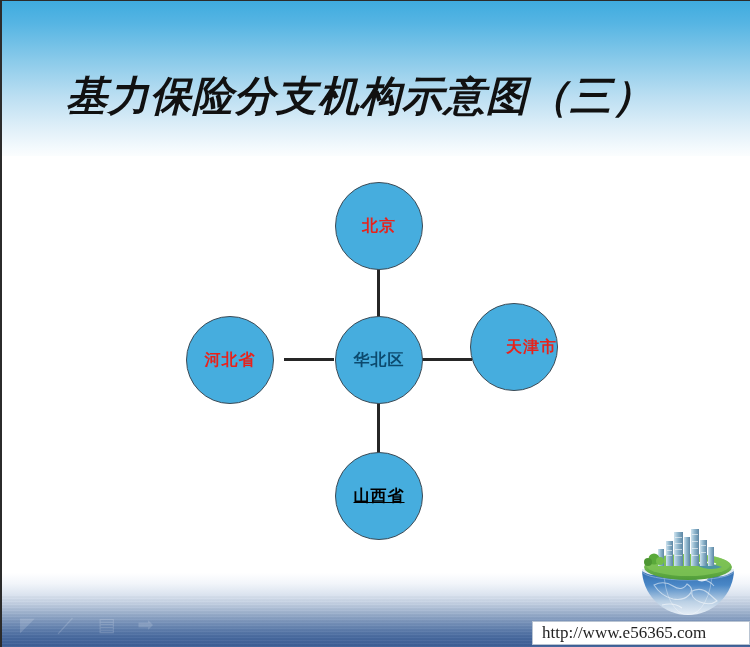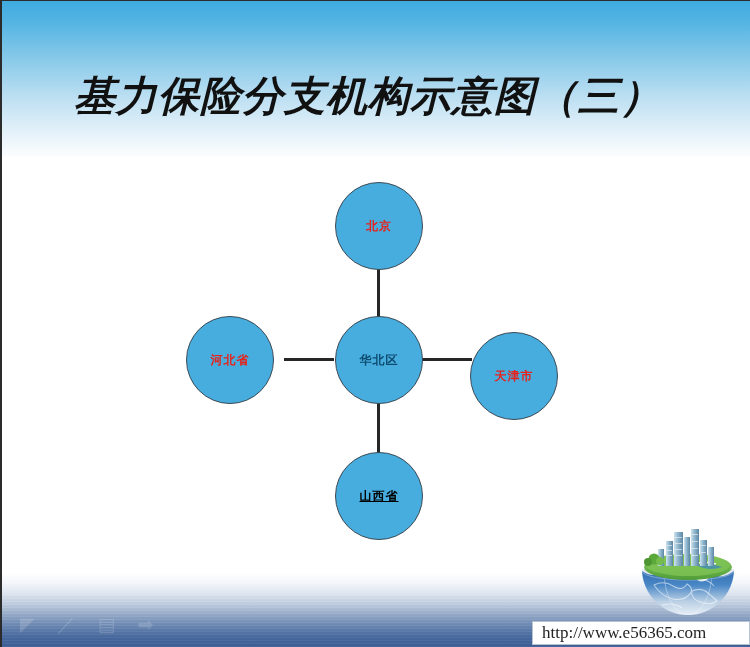--- a/index.html
+++ b/index.html
@@ -92,21 +92,21 @@
     display: block;
     color: #ffffff;
     font-size: 19px;
     line-height: 1;
     filter: blur(0.6px);
   }
 
   
   .slide-title {
     position: absolute;
-    left: 72px;
+    left: 64px;
     top: 68px;
     font-family: "Liberation Serif", "DejaVu Serif", serif;
     font-size: 41px;
     font-weight: bold;
     font-style: italic;
     letter-spacing: 1px;
     color: #111111;
     white-space: nowrap;
   }
 
@@ -135,21 +135,21 @@
     border: 1px solid #3c4a55;
     box-sizing: border-box;
     display: flex;
     align-items: center;
     justify-content: center;
     z-index: 2;
   }
 
   .node-label {
     font-family: "Liberation Serif", "DejaVu Serif", serif;
-    font-size: 12px;
+    font-size: 16px;
     font-weight: bold;
     letter-spacing: 1px;
     line-height: 1;
     white-space: nowrap;
   }
 
   .label-red    { color: #e8221b; }
   .label-dark   { color: #0c4a6e; }
   .label-purple { color: #000000; text-decoration: underline; }
 
@@ -221,21 +221,21 @@
     </div>
 
     <div class="node" style="left:184px; top:315px;">
       <span class="node-label label-red">河北省</span>
     </div>
 
     <div class="node" style="left:333px; top:315px;">
       <span class="node-label label-dark">华北区</span>
     </div>
 
-    <div class="node" style="left:468px; top:331px;">
+    <div class="node" style="left:468px; top:302px;justify-content:flex-end;">
       <span class="node-label label-red">天津市</span>
     </div>
 
     <div class="node" style="left:333px; top:451px;">
       <span class="node-label label-purple">山西省</span>
     </div>
 
   </div>
 
   <svg class="globe-logo" viewBox="0 0 112 92">

